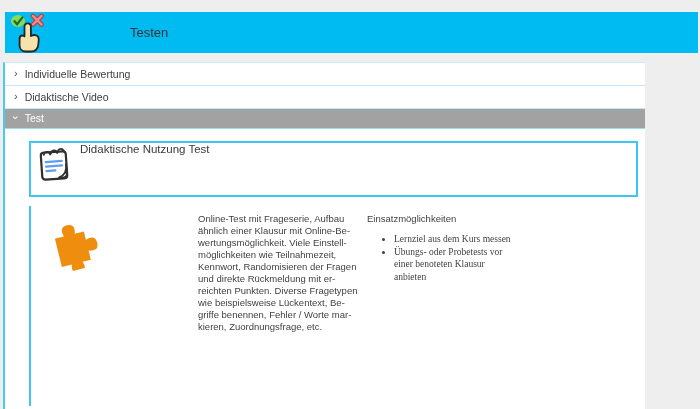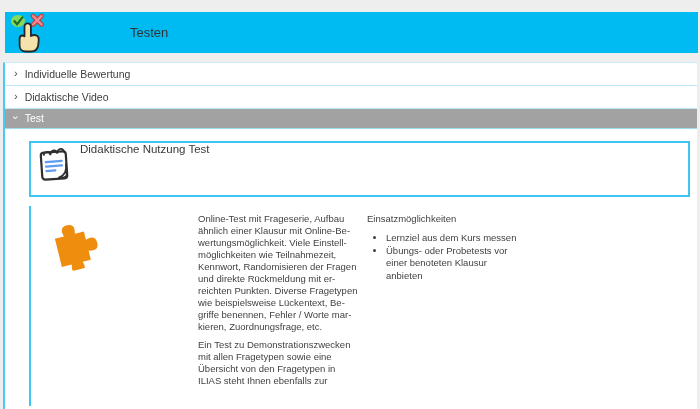--- a/index.html
+++ b/index.html
@@ -14,21 +14,21 @@
     position:absolute;left:5px;top:12px;width:693px;height:41px;
     background:#00bbf1;
   }
   .header-title{
     position:absolute;left:125px;top:0;height:56px;line-height:41px;
     font-size:13px;color:#333333;
   }
   .hand-icon{position:absolute;left:4px;top:1px;}
   
   .panel{
-    position:absolute;left:3px;top:62px;width:694px;height:347px;
+    position:absolute;left:3px;top:62px;width:642px;height:347px;
     background:#ffffff;
     border-left:2px solid #4cc8f2;
     border-top:1px solid #c9ecf9;
     box-sizing:border-box;
     overflow:hidden;
   }
   
   .acc-row{
     height:22px;line-height:22px;
     padding-left:9px;
@@ -68,21 +68,21 @@
     padding-top:7px;
     box-sizing:border-box;
   }
   .icon-col{width:167px;flex:none;}
   .puzzle-wrap{margin-left:14px;margin-top:1px;width:56px;height:56px;
     transform:rotate(-14deg);}
   .desc-col{width:162px;flex:none;font-size:9.5px;line-height:12px;color:#3f3f3f;}
   .desc-col p{margin:0 0 6px 0;white-space:pre-line;}
   .usage-col{margin-left:7px;width:190px;flex:none;font-size:9.5px;line-height:12px;color:#3f3f3f;}
   .usage-heading{margin-bottom:7px;}
-  .usage-col ul{margin:0;padding-left:19px;}
+  .usage-col ul{margin:8px;padding-left:19px;font-family:Liberation Serif, serif;}
   .usage-col li{white-space:pre-line;line-height:12.2px;margin-bottom:1px;}
 </style>
 </head>
 <body>
 
 <div class="header">
   <span class="hand-icon">
     <svg width="38" height="41" viewBox="0 0 38 41">
 
       <ellipse cx="9" cy="8" rx="7" ry="6" fill="#86d959"></ellipse>
@@ -135,24 +135,20 @@
           <p>Online-Test mit Frageserie, Aufbau
 ähnlich einer Klausur mit Online-Be-
 wertungsmöglichkeit. Viele Einstell-
 möglichkeiten wie Teilnahmezeit,
 Kennwort, Randomisieren der Fragen
 und direkte Rückmeldung mit er-
 reichten Punkten. Diverse Fragetypen
 wie beispielsweise Lückentext, Be-
 griffe benennen, Fehler / Worte mar-
 kieren, Zuordnungsfrage, etc.</p>
-          <p>Ein Test zu Demonstrationszwecken
-mit allen Fragetypen sowie eine
-Übersicht von den Fragetypen in
-ILIAS steht Ihnen ebenfalls zur</p>
         </div>
       <div class="usage-col">
         <div class="usage-heading">Einsatzmöglichkeiten</div>
         <ul id="bullets">
             <li>Lernziel aus dem Kurs messen</li>
             <li>Übungs- oder Probetests vor
 einer benoteten Klausur
 anbieten</li>
           </ul>
       </div>

